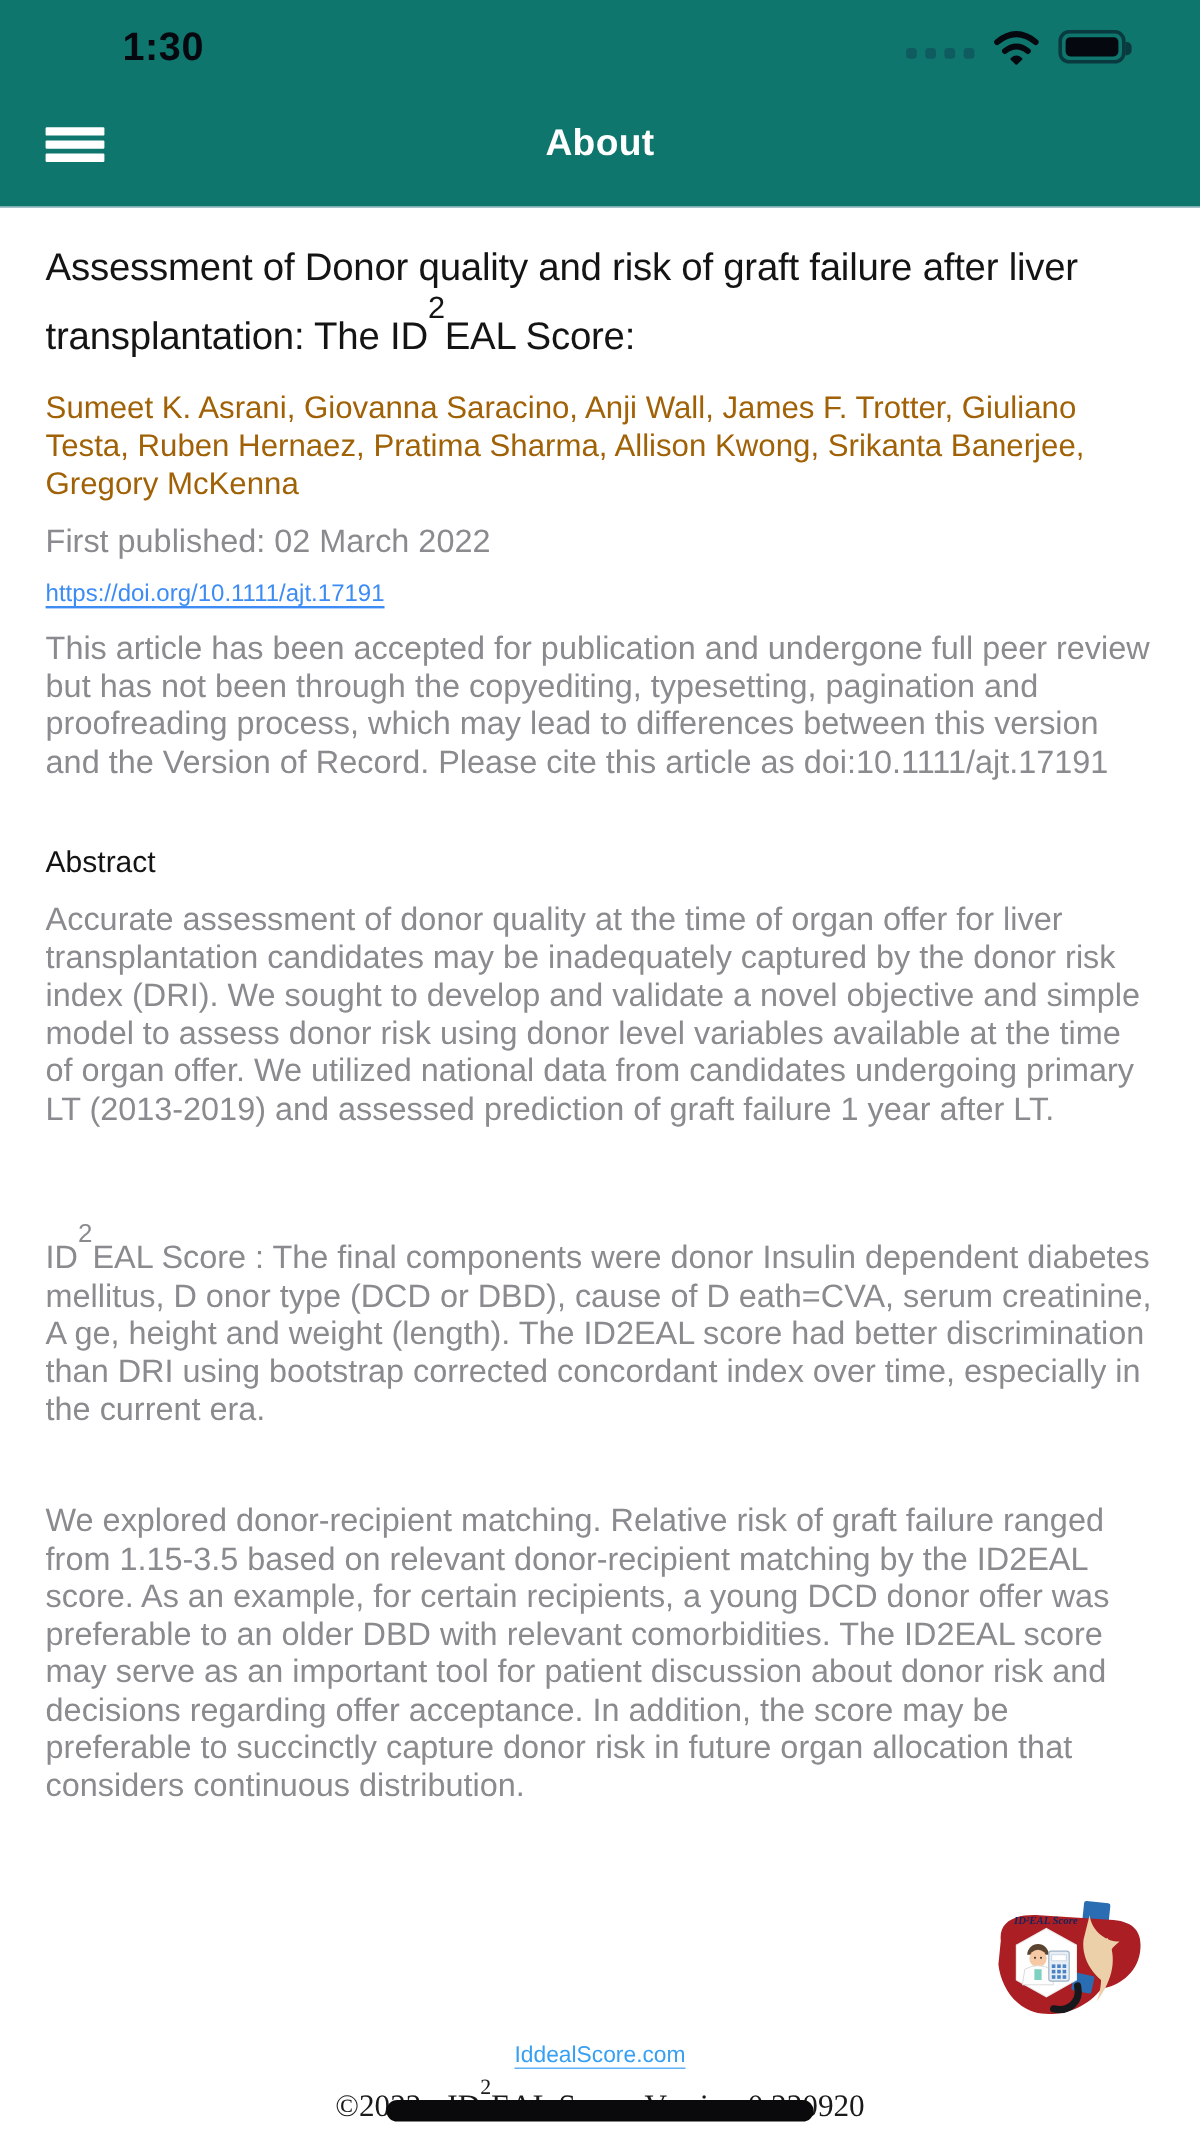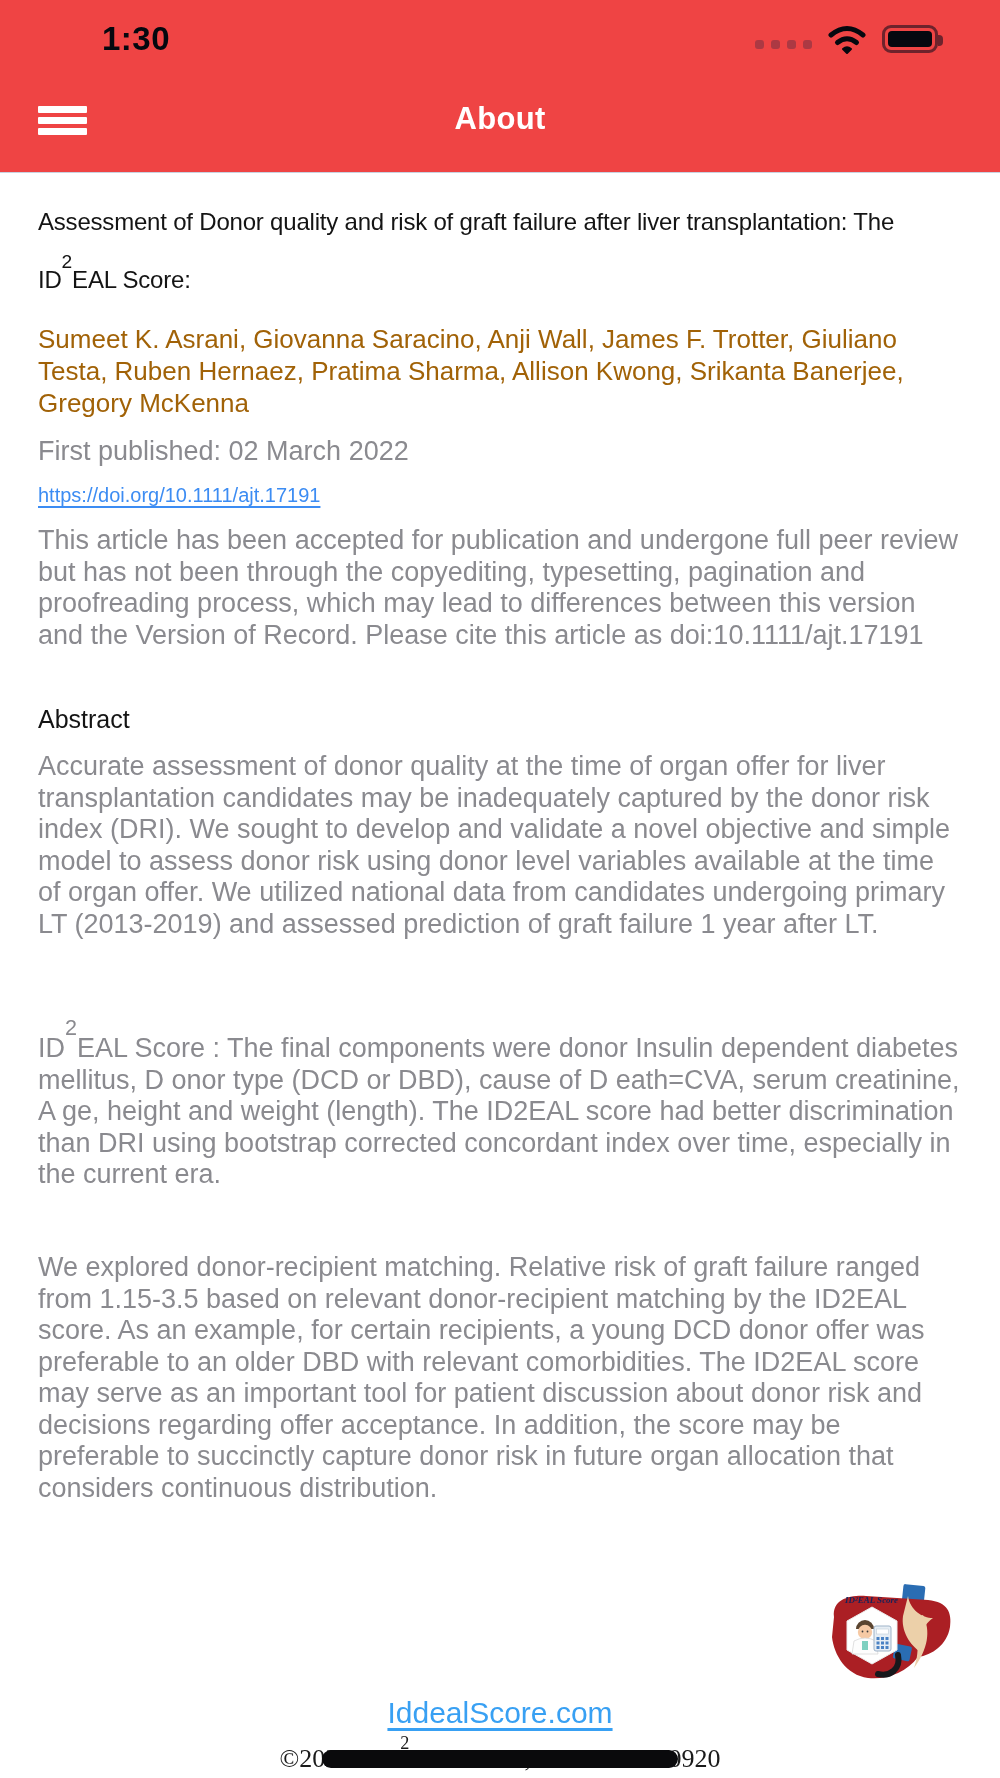--- a/index.html
+++ b/index.html
@@ -5,58 +5,58 @@
   * { margin:0; padding:0; box-sizing:border-box; }
   html,body { background:#ffffff; }
   body {
     width:1000px; height:1778px;
     font-family:"Liberation Sans", sans-serif;
     -webkit-font-smoothing:antialiased;
   }
   .screen { position:relative; width:1000px; height:1778px; overflow:hidden; background:#fff; }
 
   
-  .appbar { background:#ef4444; height:173px; border-bottom:1px solid #c9d2e0; }
+  .appbar { background:#0f766e; height:173px; border-bottom:1px solid #c9d2e0; }
   .statusbar {
     height:64px; display:flex; align-items:center; justify-content:space-between;
     padding:14px 62px 0 102px;
   }
   .status-time { font-size:33px; font-weight:700; color:#05080f; letter-spacing:.5px; }
   .status-icons { display:flex; align-items:center; gap:14px; }
   .cell-dots { display:flex; gap:7px; align-items:center; margin-top:10px; }
   .cell-dots i { width:9px; height:9px; border-radius:3px; background:rgba(18,32,66,.30); }
   .wifi-svg { display:block; }
   .battery { position:relative; width:56px; height:28px; border:3px solid rgba(4,10,26,.55); border-radius:9px; padding:3px; }
   .battery-fill { width:100%; height:100%; background:#05080f; border-radius:4px; }
   .battery-cap { position:absolute; right:-8px; top:7px; width:5px; height:11px; background:rgba(4,10,26,.55); border-radius:0 4px 4px 0; }
 
   .navbar { height:109px; display:flex; align-items:center; padding:0 38px; position:relative; }
   .menu-btn { background:none; border:none; display:flex; flex-direction:column; gap:4px; padding:0; cursor:pointer; margin-top:4px; z-index:2; }
   .menu-btn .bar { width:49px; height:7px; background:#ffffff; border-radius:1px; }
   .nav-title { position:absolute; left:0; right:0; text-align:center; color:#ffffff; font-size:31px; font-weight:700; letter-spacing:.3px; }
 
   
   .content { padding:20px 38px 0 38px; }
-  .title { font-size:24px; line-height:58px; font-weight:400; color:#141414; letter-spacing:-.2px; min-height:116px; }
+  .title { font-size:32px; line-height:58px; font-weight:400; color:#141414; letter-spacing:-.2px; min-height:116px; }
   .title sup, .p2 sup { font-size:.8em; line-height:0; position:relative; top:-.55em; }
   .authors { margin-top:14px; font-size:26px; line-height:32px; color:#a16207; }
   .published { margin-top:16px; font-size:27px; line-height:32px; color:#8a8a8f; }
   .doi-row { margin-top:12px; line-height:32px; }
   .doi-link { font-size:20px; color:#3c8cf3; text-decoration:underline; text-underline-offset:4px; cursor:pointer; }
   .body-text { font-size:27px; line-height:31.5px; color:#8a8a8f; }
   .disclaimer { margin-top:12px; min-height:158px; }
   .abstract-h { margin-top:16px; font-size:25px; line-height:40px; font-weight:500; color:#141414; }
   .p1 { margin-top:12px; min-height:252px; }
   .p2 { margin-top:30px; min-height:189px; }
   .p3 { margin-top:30px; min-height:315px; }
 
   
   .logo-wrap { margin-top:16px; display:flex; justify-content:flex-end; }
   .site-link-row { text-align:center; margin-top:6px; line-height:36px; }
-  .site-link { font-size:30px; color:#38a0f3; text-decoration:underline; text-underline-offset:5px; cursor:pointer; }
+  .site-link { font-size:19px; color:#38a0f3; text-decoration:underline; text-underline-offset:5px; cursor:pointer; }
   .copyright { margin-top:8px; text-align:center; font-family:"Liberation Serif", serif; font-size:26px; line-height:30px; color:#1a1a1a; }
   .copyright sup { font-size:.7em; position:relative; top:-.45em; line-height:0; }
   .home-indicator { position:absolute; left:322px; top:1750px; width:356px; height:18px; background:#0a0a0c; border-radius:10px; z-index:5; }
 </style>
 </head>
 <body>
 
 <div class="screen">
 
   <header class="appbar">

